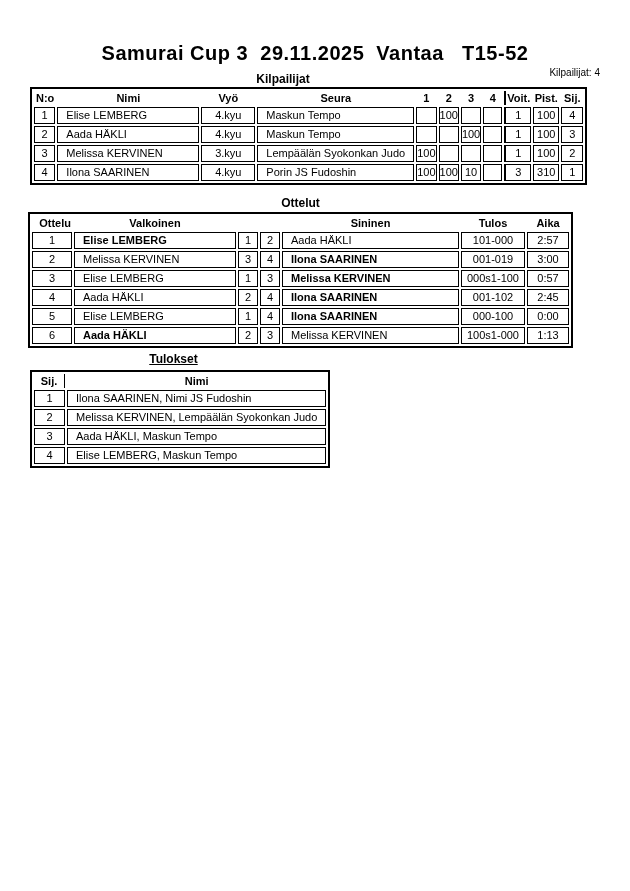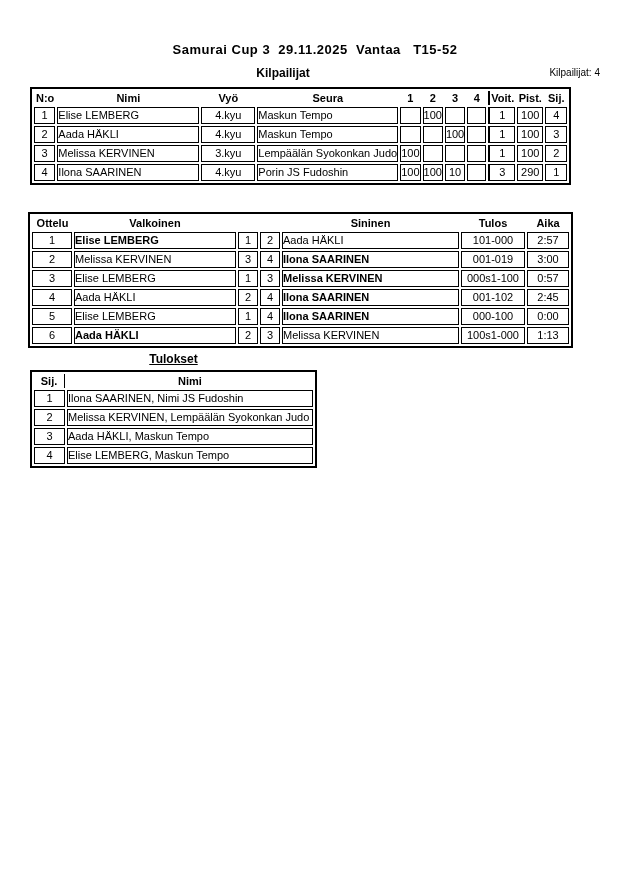--- a/index.html
+++ b/index.html
@@ -3,25 +3,25 @@
 <meta charset="utf-8">
 <style>
   html,body { margin:0; padding:0; background:#ffffff; }
   .page {
     position:relative; width:630px; height:891px; background:#ffffff;
     font-family:"Liberation Sans", sans-serif; color:#000;
     overflow:hidden;
   }
   .page-title {
     position:absolute; top:42px; left:0; width:630px;
-    text-align:center; font-size:13px; font-weight:bold;
+    text-align:center; font-size:20px; font-weight:bold;
     white-space:pre; letter-spacing:0.5px;
   }
   .caption { position:absolute; text-align:center; font-size:12px; font-weight:bold; }
-  .caption-competitors { top:66px; left:30px; width:506px; }
+  .caption-competitors { top:72px; left:30px; width:506px; }
   .caption-matches    { top:196px; left:28px; width:545px; }
   .caption-results    { top:352px; left:30px; width:287px;text-decoration:underline; }
   .count-label { position:absolute; top:67px; right:30px; font-size:10px; }
 
   table {
     position:absolute; border-collapse:separate; border-spacing:2px;
     border:2px solid #000; table-layout:fixed;
   }
   .t-competitors { left:30px; top:87px; }
   .t-matches     { left:28px; top:212px; }
@@ -30,22 +30,22 @@
   th {
     border:none; font-size:11px; font-weight:bold; height:14px;
     line-height:14px; padding:0 1px; text-align:center;
     box-sizing:border-box; white-space:nowrap; overflow:visible;
   }
   td {
     border:1px solid #000; font-size:11px; height:15px; line-height:15px;
     padding:0; text-align:center; box-sizing:border-box;
     white-space:nowrap; overflow:visible;
   }
-  td.l { text-align:left; padding:0 0; }
-  th.al { text-align:center; padding-left:2px; }
+  td.l { text-align:left; padding:0 8px; }
+  th.al { text-align:right; padding-left:2px; }
   .b { font-weight:bold; }
   th.gd, td.gd { border-left:2px solid #000; }
   th.hb { border-right:1px solid #000; }
 </style>
 </head>
 <body>
 
 <div class="page">
 
   <div class="page-title">Samurai Cup 3  29.11.2025  Vantaa   T15-52</div>
@@ -124,26 +124,27 @@
       <tr>
         <td>4</td>
         <td class="l">Ilona SAARINEN</td>
         <td>4.kyu</td>
         <td class="l">Porin JS Fudoshin</td>
         <td>100</td>
         <td>100</td>
         <td>10</td>
         <td></td>
         <td class="gd">3</td>
-        <td>290</td>
+        <td>310</td>
         <td>1</td>
       </tr>
     </tbody>
   </table>
 
+  <div class="caption caption-matches">Ottelut</div>
   <table class="t-matches">
     <colgroup>
       <col style="width:40px">
         <col style="width:162px">
         <col style="width:20px">
         <col style="width:20px">
       <col style="width:177px">
         <col style="width:64px">
         <col style="width:42px">
     </colgroup>

